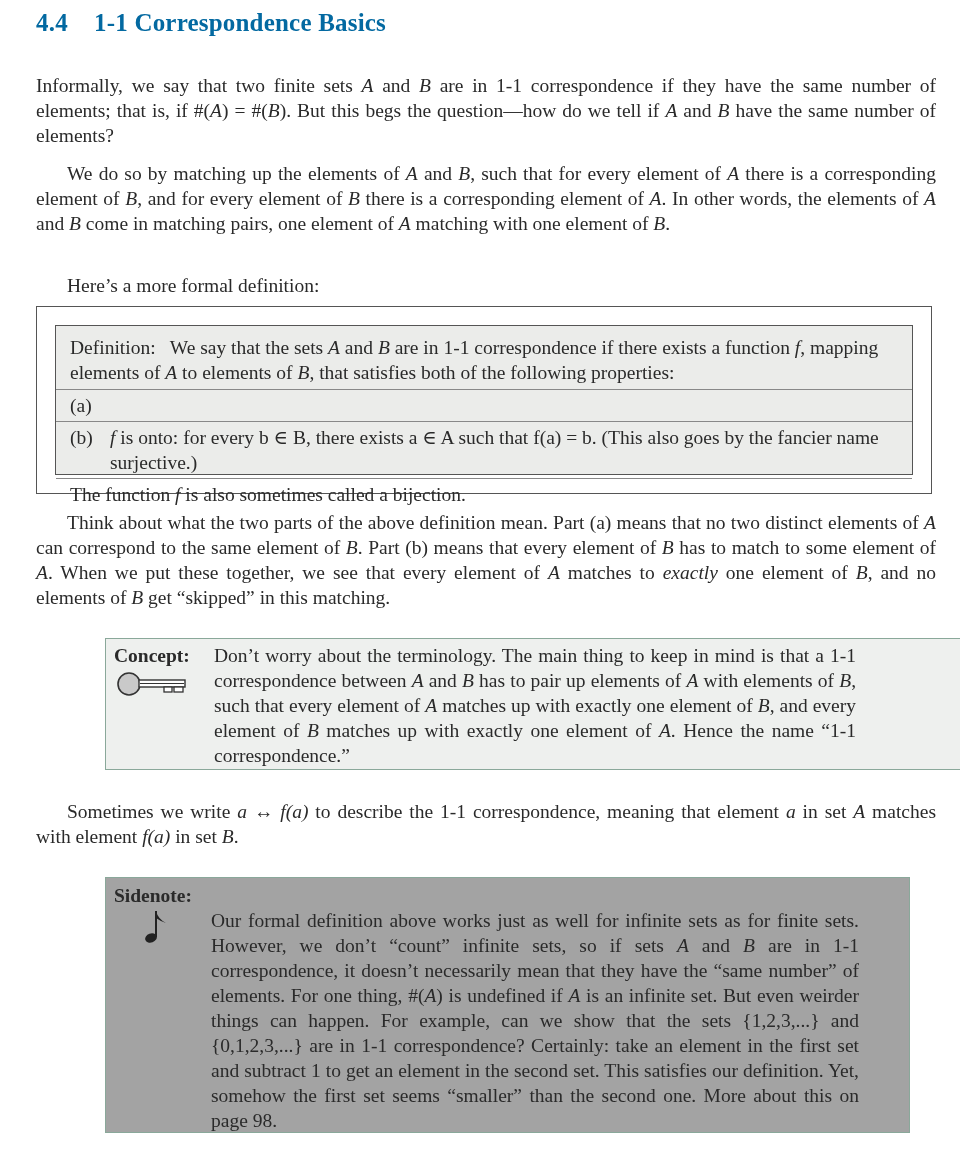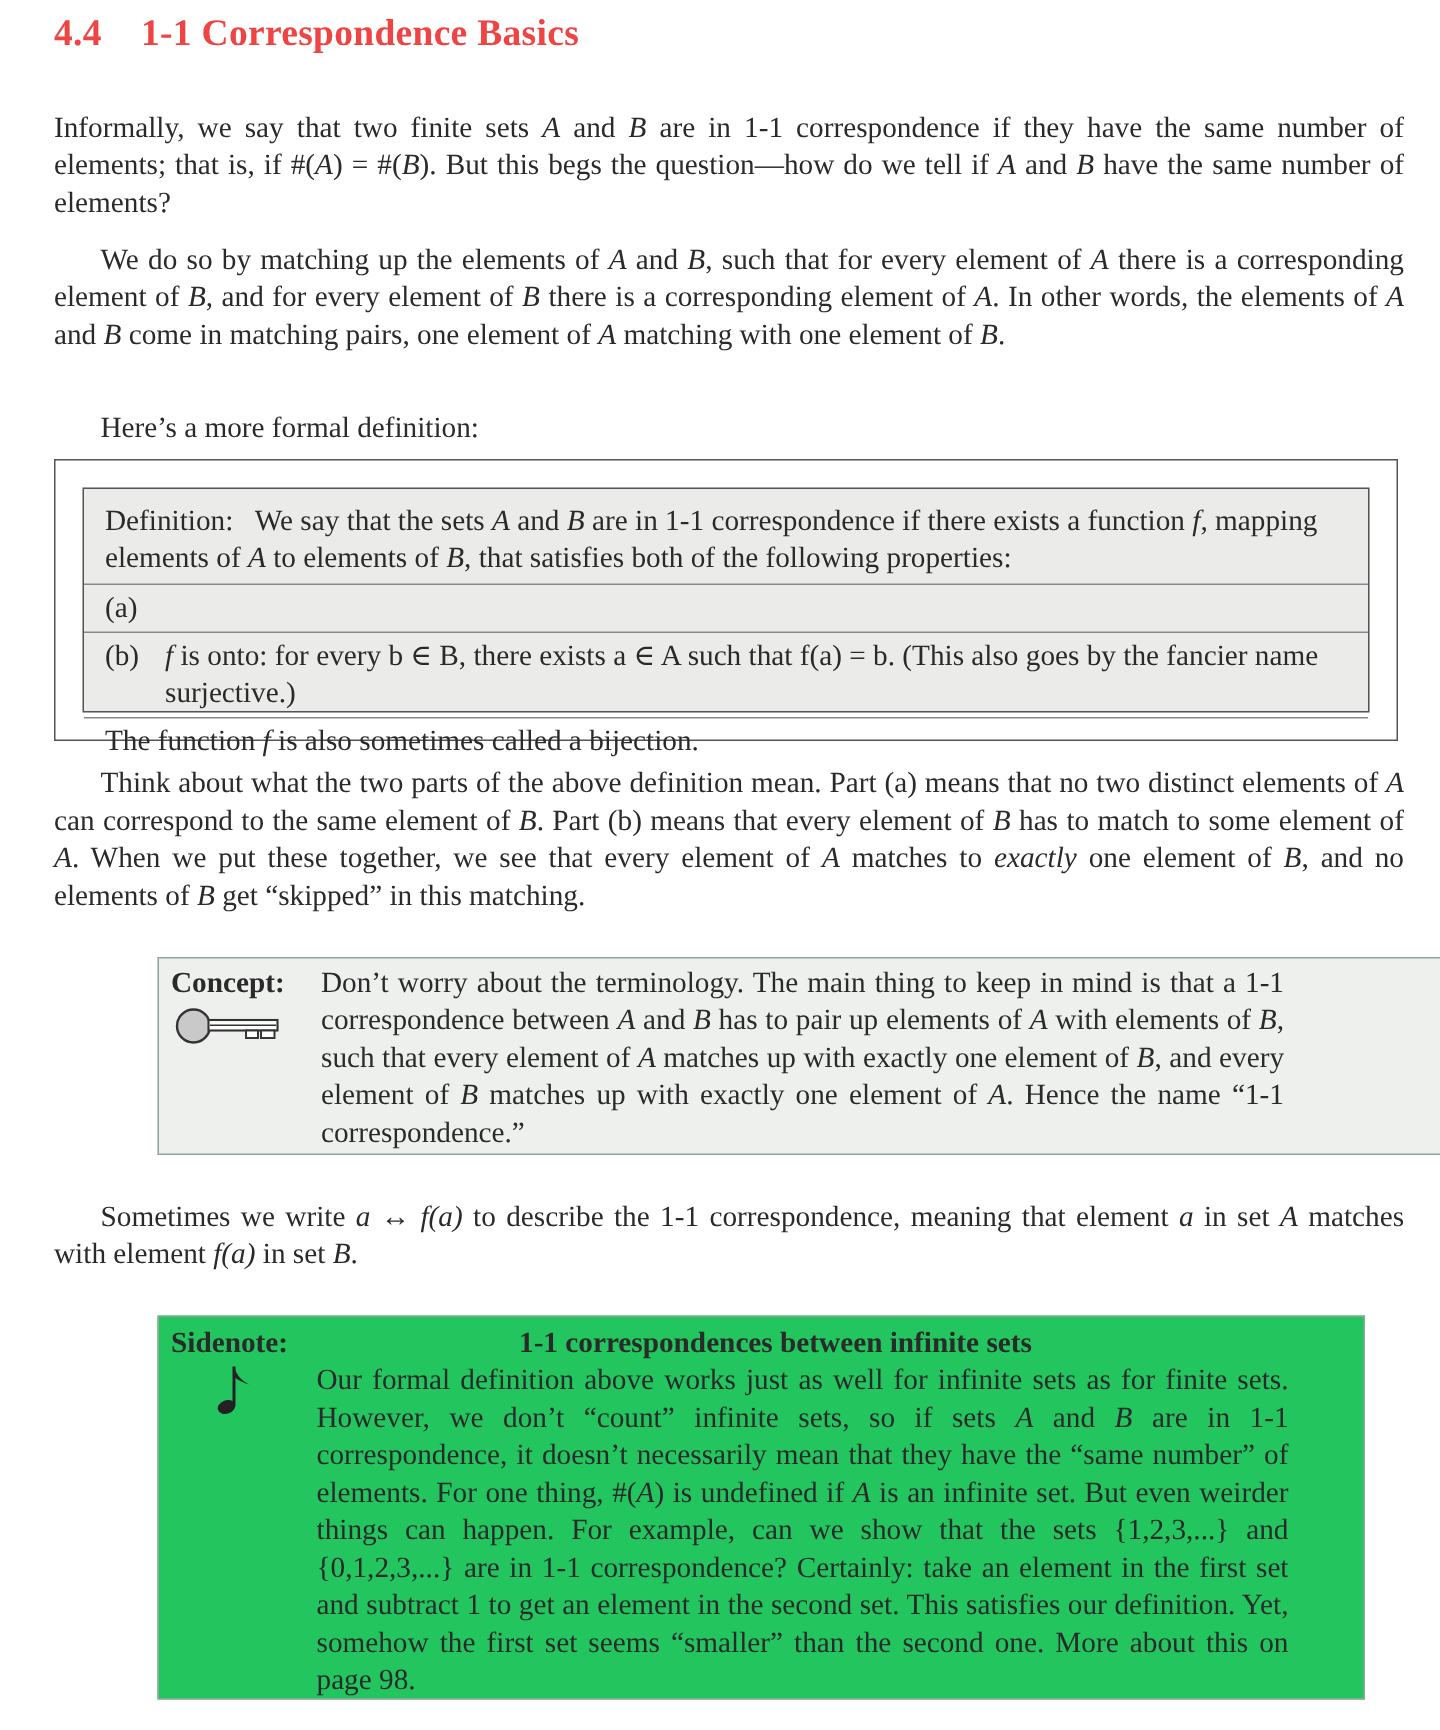--- a/index.html
+++ b/index.html
@@ -4,21 +4,21 @@
 <style>
   html, body { margin: 0; padding: 0; background: #ffffff; }
   body {
     width: 960px; height: 1153px; overflow: hidden; position: relative;
     font-family: "Liberation Serif", "DejaVu Serif", serif;
     color: #2a2a2a; font-size: 19.5px; line-height: 25px;
   }
   .page { position: absolute; left: 36px; top: 0; width: 900px; }
   h1 {
     margin: 0; position: absolute; top: 10px; left: 0;
-    font-size: 25px; font-weight: bold; color: #ef4444; letter-spacing: 0.2px;
+    font-size: 25px; font-weight: bold; color: #0369a1; letter-spacing: 0.2px;
   }
   h1 .num { display: inline-block; width: 58px; }
   p { margin: 0; text-align: justify; }
   .indent { text-indent: 31px; }
   b { font-weight: normal; }
   i { font-style: italic; }
   .abs { position: absolute; left: 0; width: 900px; }
 
   .defbox {
     position: absolute; left: 0; top: 306px; width: 896px; height: 188px;
@@ -39,21 +39,21 @@
     position: absolute; left: 69px; top: 638px; width: 896px; height: 132px;
     border: 1px solid #8aa89a; background: #eef0ee; box-sizing: border-box;
     padding: 3px 6px;
   }
   .sidebox-label { position: absolute; left: 8px; top: 4px; font-weight: bold; }
   .sidebox-text { position: absolute; left: 108px; top: 4px; width: 642px; text-align: justify; }
   .key-icon { position: absolute; left: 10px; top: 32px; width: 72px; height: 26px; }
 
   .sidenote {
     position: absolute; left: 69px; top: 877px; width: 805px; height: 256px;
-    border: 1px solid #8aa89a; background: #22c55e; box-sizing: border-box;
+    border: 1px solid #8aa89a; background: #a3a3a3; box-sizing: border-box;
   }
   .sidenote .sidebox-label { left: 8px; top: 5px; }
   .sidenote .title { position: absolute; left: 240px; top: 5px; font-weight: bold; }
   .sidenote .body { position: absolute; left: 105px; top: 30px; width: 648px; text-align: justify; }
   .note-icon { position: absolute; left: 38px; top: 31px; width: 24px; height: 36px; }
 </style>
 </head>
 <body>
 
 <div class="page">
@@ -99,17 +99,16 @@
 
   <p class="abs indent" style="top:799px"><span>Sometimes we write </span><i>a</i><span> ↔ </span><i>f(a)</i><span> to describe the 1-1 correspondence, meaning that element </span><i>a</i><span> in set </span><i>A</i><span> matches with element </span><i>f(a)</i><span> in set </span><i>B</i><span>.</span></p>
 
   <div class="sidenote">
     <b class="sidebox-label">Sidenote:</b>
     <svg class="note-icon" viewBox="0 0 24 36">
       <ellipse cx="7" cy="29" rx="6" ry="4.5" fill="#222" transform="rotate(-20 7 29)"></ellipse>
       <line x1="12" y1="28" x2="12" y2="2" stroke="#222" stroke-width="2"></line>
       <path d="M12 2 Q14 10 22 14 Q16 12 12 9 Z" fill="#222"></path>
     </svg>
-    <b class="title">1-1 correspondences between infinite sets</b>
     <div class="body"><span>Our formal definition above works just as well for infinite sets as for finite sets. However, we don’t “count” infinite sets, so if sets </span><i>A</i><span> and </span><i>B</i><span> are in 1-1 correspondence, it doesn’t necessarily mean that they have the “same number” of elements. For one thing, #(</span><i>A</i><span>) is undefined if </span><i>A</i><span> is an infinite set. But even weirder things can happen. For example, can we show that the sets {1,2,3,...} and {0,1,2,3,...} are in 1-1 correspondence? Certainly: take an element in the first set and subtract 1 to get an element in the second set. This satisfies our definition. Yet, somehow the first set seems “smaller” than the second one. More about this on page 98.</span></div>
   </div>
 
 </div>
 
 </body></html>

